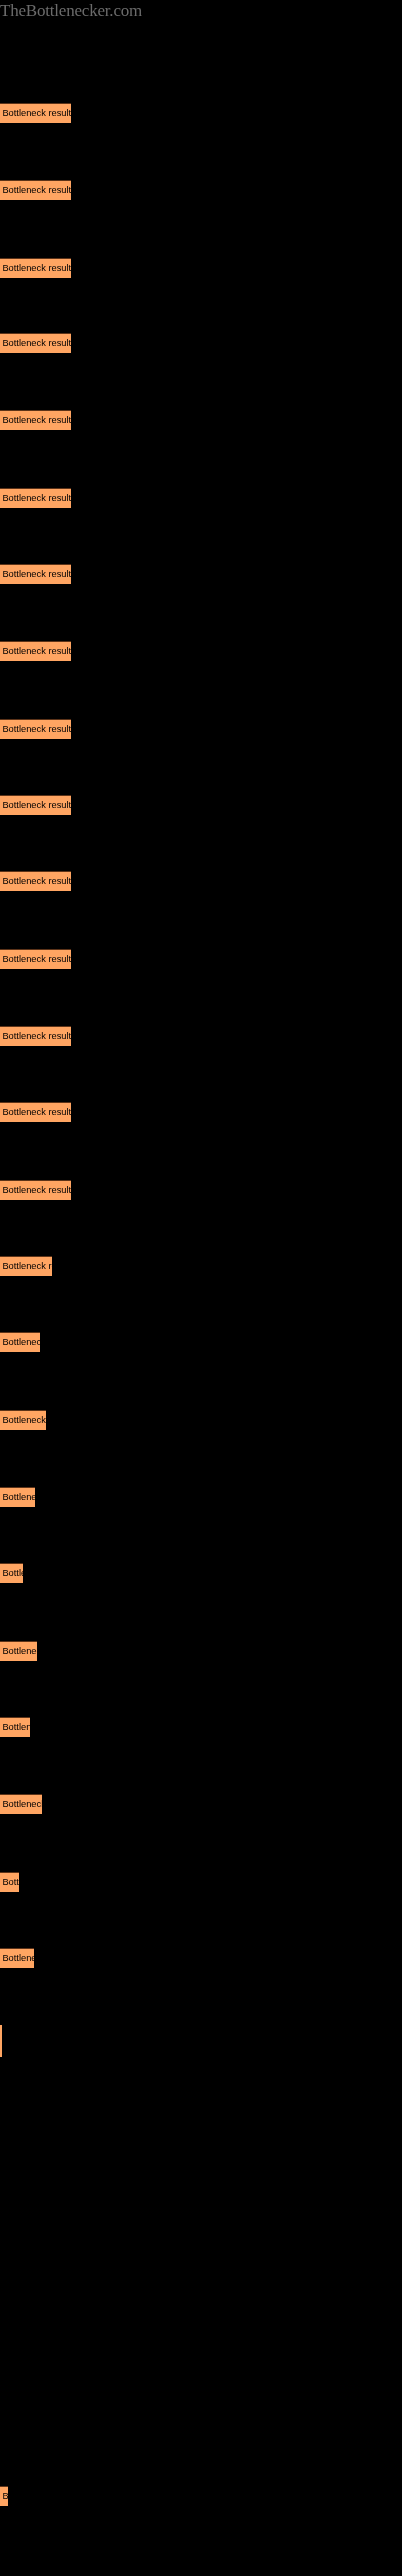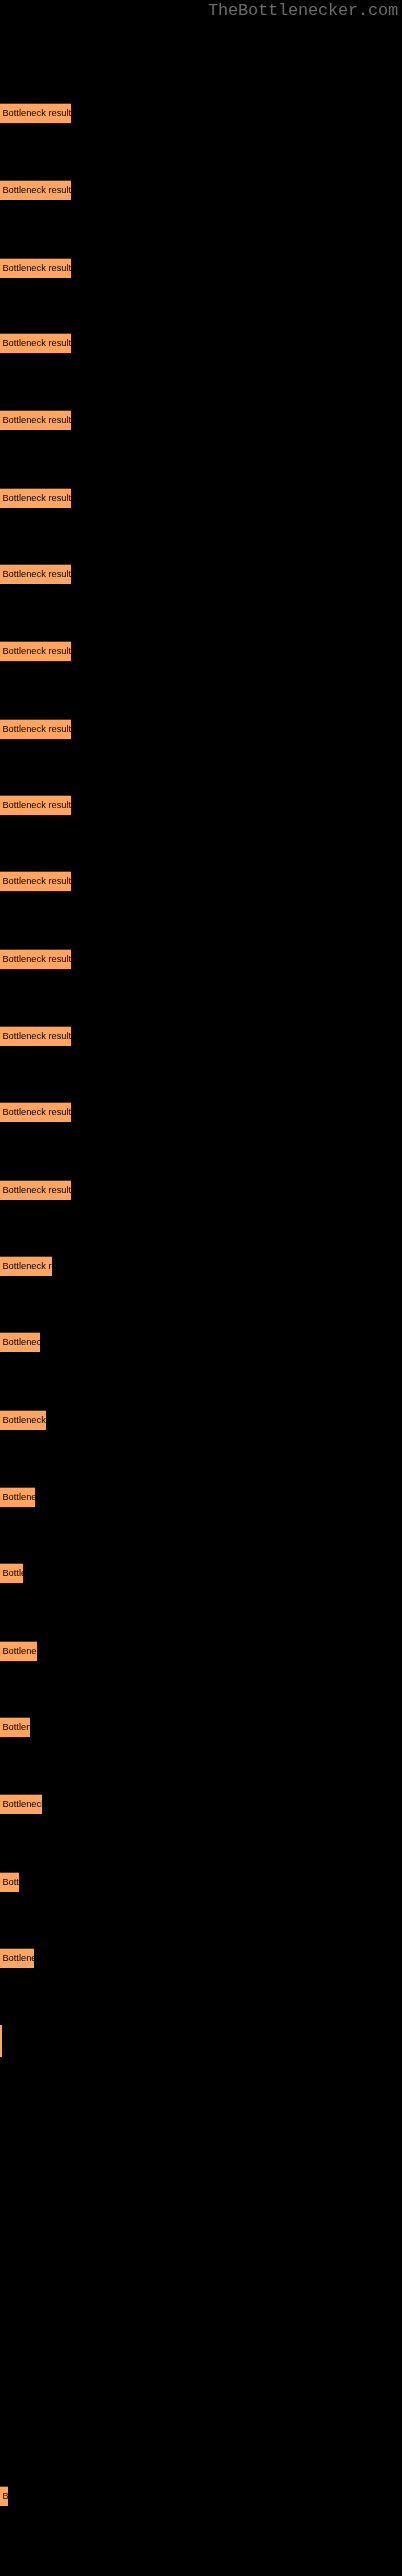--- a/index.html
+++ b/index.html
@@ -15,25 +15,24 @@
     overflow: hidden;
     font-family: "Liberation Sans", sans-serif;
     -webkit-font-smoothing: antialiased;
   }
 
   #site-title {
     position: absolute;
     top: 0px;
     left: 0px;
     width: 398px;
-    text-align: right;
     color: #6b6b6b;
     font-size: 17px;
     line-height: 21px;
-    font-family: Liberation Mono, monospace;
+    font-family: Liberation Serif, serif;
     letter-spacing: -0.2px;
     white-space: nowrap;
   }
 
   #chart-area {
     position: absolute;
     top: 0;
     left: 0;
     width: 319px;
     height: 2576px;

